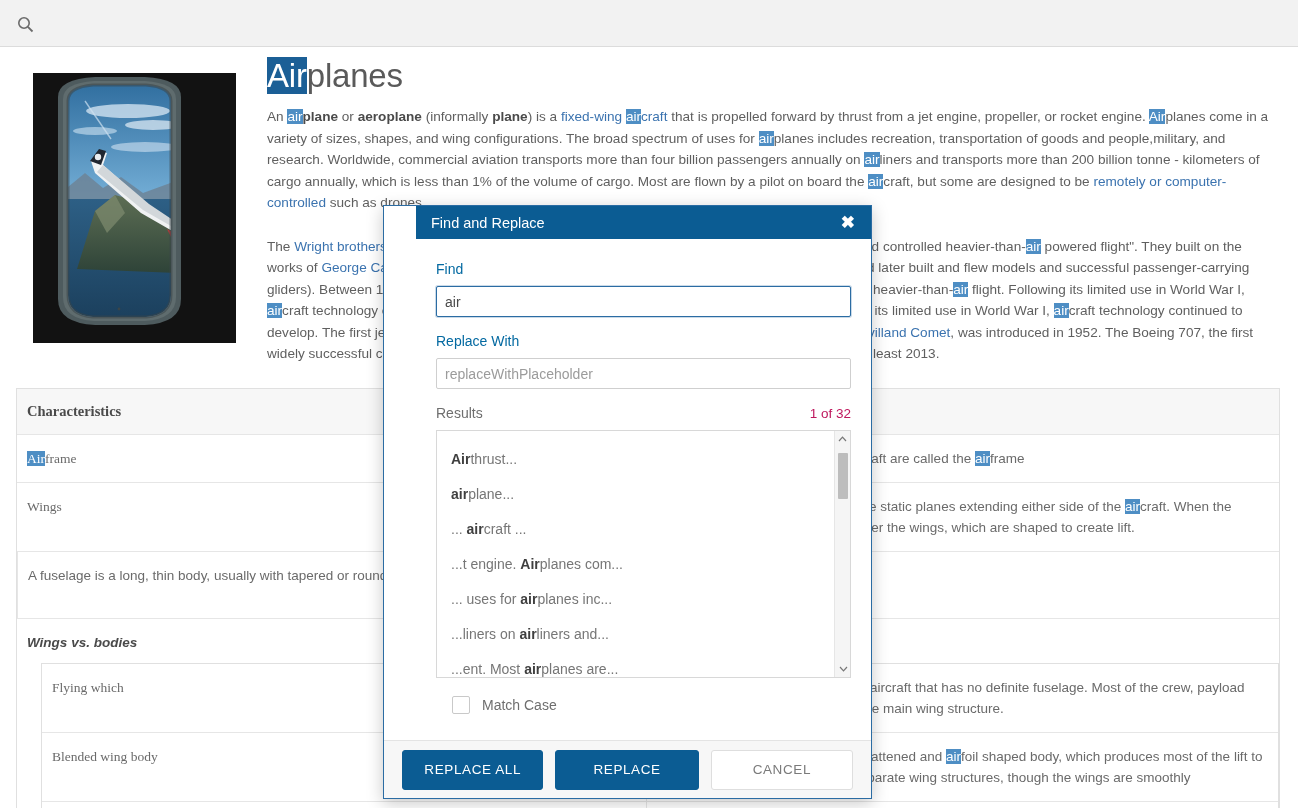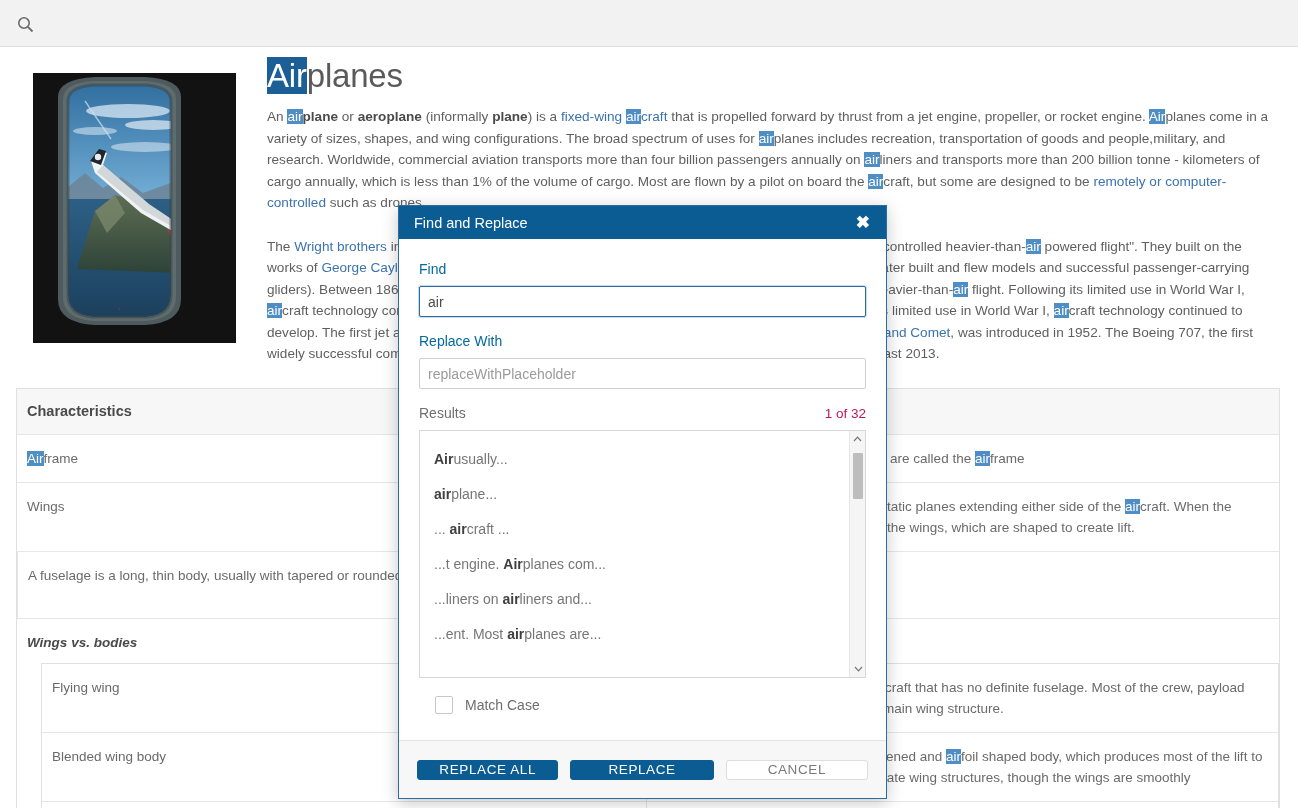--- a/index.html
+++ b/index.html
@@ -76,21 +76,21 @@
   .trow.header {
     background: #f7f7f7;
     font-weight: bold; color: #4a4a4a;
     font-size: 14.5px;
   }
   .trow.header .tcell { padding: 12px 10px; }
   .tcell {
     padding: 13px 10px;
     line-height: 21px;
   }
-  .tcell.c1 { width: 628px; flex: none; }
+  .tcell.c1 { width: 628px; flex: none; font-family: Liberation Serif, serif; }
   .tcell.c2 { flex: 1; border-left: 1px solid #e6e6e6; }
   .trow.header .tcell.c2 { border-left: 1px solid #e6e6e6; }
   .trow.subhead .tcell {
     font-style: italic; font-weight: bold; color: #4a4a4a;
     padding-bottom: 4px;
   }
   .trow.subhead { border-bottom: none; }
 
   
   .nested-wrap { padding: 6px 0 10px 24px; width: 100%; }
@@ -99,26 +99,27 @@
     border-bottom: none;
     width: 1238px;
   }
   .nested .trow:last-child { border-bottom: 1px solid #e6e6e6; }
   .nested .tcell.c1 { width: 604px; }
 
   .tall { min-height: 67px; }
 
   
   #dialog {
-    position: absolute; left: 398px; top: 158px;
+    position: absolute; left: 383px; top: 158px;
     width: 489px; height: 594px;
     background: #ffffff;
     border: 1px solid #2b6ca3;
     box-shadow: 0 4px 16px rgba(0,0,0,0.22);
     z-index: 50;
+    padding-left: 32px;
   }
   #dialog-header {
     height: 33px; background: #0b5c93;
     display: flex; align-items: center;
     padding: 0 10px 0 15px;
     color: #ffffff;
   }
   #dialog-title { font-size: 14.5px; flex: 1; }
   #dialog-close {
     font-size: 17px; line-height: 1; cursor: pointer;
@@ -194,21 +195,21 @@
   #match-case-label { font-size: 14px; color: #6e6e6e; }
 
   #dialog-footer {
     position: absolute; left: 0; bottom: 0; width: 100%;
     height: 58px; background: #f7f7f7;
     border-top: 1px solid #e4e4e4;
     display: flex; align-items: center; gap: 12px;
     padding: 0 18px;
   }
   .btn {
-    height: 20px; min-width: 110px;
+    height: 40px; min-width: 110px;
     font-size: 13.5px; letter-spacing: 0.6px;
     font-family: "Liberation Sans", sans-serif;
     border-radius: 3px; cursor: pointer;
     border: 1px solid transparent;
   }
   .btn.primary { background: #0b5c93; color: #fff; border-color: #0b5c93; padding: 0 18px; }
   .btn.ghost { background: #fff; color: #7a7a7a; border: 1px solid #dedede; width: 148px; }
   #btn-replace-all { width: 146px; }
   #btn-replace { width: 148px; }
 </style>
@@ -310,21 +311,21 @@
 
     <div class="trow subhead">
       <div class="tcell">Wings vs. bodies</div>
     </div>
 
     <div class="trow" style="border-bottom:none;">
       <div class="nested-wrap">
         <div class="nested">
 
           <div class="trow tall">
-            <div class="tcell c1">Flying wing</div>
+            <div class="tcell c1">Flying which</div>
             <div class="tcell c2"><span>A flying wing is a tailless fixed-wing aircraft that has no definite fuselage. Most of the crew, payload and equipment are housed inside the main wing structure.</span><span class="hl"></span><span></span></div>
           </div>
 
           <div class="trow tall">
             <div class="tcell c1">Blended wing body</div>
             <div class="tcell c2"><span>Blended wing body aircraft have a flattened and </span><span class="hl">air</span><span>foil shaped body, which produces most of the lift to keep itself aloft, and distinct and separate wing structures, though the wings are smoothly</span></div>
           </div>
 
           <div class="trow tall">
             <div class="tcell c1">Lifting body</div>
@@ -352,24 +353,25 @@
       <div class="field-label" style="margin-top:16px;">Replace With</div>
       <input class="txt" id="replace-input" type="text" placeholder="replaceWithPlaceholder" style="">
 
       <div class="results-head">
         <span class="lbl">Results</span>
         <span class="cnt">1 of 32</span>
       </div>
 
       <div id="results-box">
         <div id="results-list">
-          <div class="result-item"><span></span><b>Air</b><span>usually...</span></div>
+          <div class="result-item"><span></span><b>Air</b><span>thrust...</span></div>
           <div class="result-item"><span></span><b>air</b><span>plane...</span></div>
           <div class="result-item"><span>... </span><b>air</b><span>craft ...</span></div>
           <div class="result-item"><span>...t engine. </span><b>Air</b><span>planes com...</span></div>
+          <div class="result-item"><span>... uses for </span><b>air</b><span>planes inc...</span></div>
           <div class="result-item"><span>...liners on </span><b>air</b><span>liners and...</span></div>
           <div class="result-item"><span>...ent. Most </span><b>air</b><span>planes are...</span></div>
         </div>
         <div id="results-scrollbar">
           <div class="sb-arrow">
             <svg width="9" height="6" viewBox="0 0 9 6">
                 <polyline points="1,5 4.5,1.2 8,5" fill="none" stroke="#777" stroke-width="1.2"></polyline>
               </svg>
           </div>
           <div id="sb-thumb"></div>

